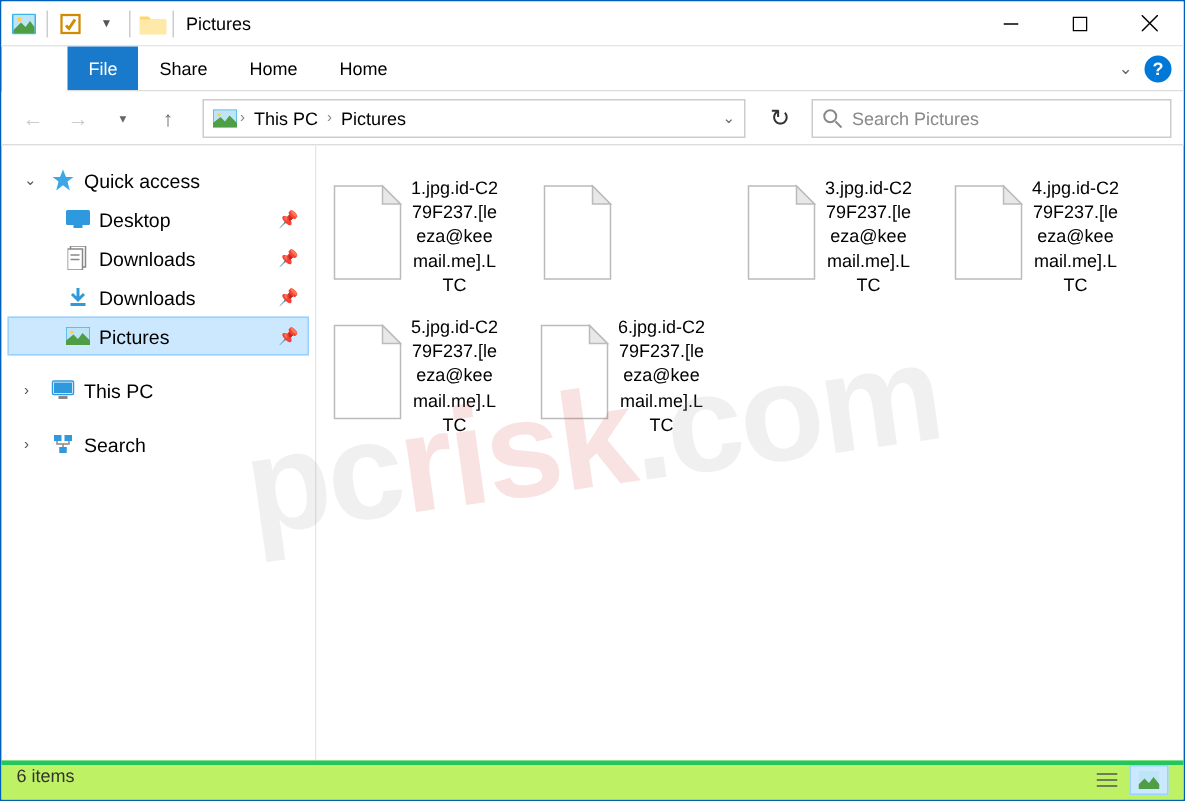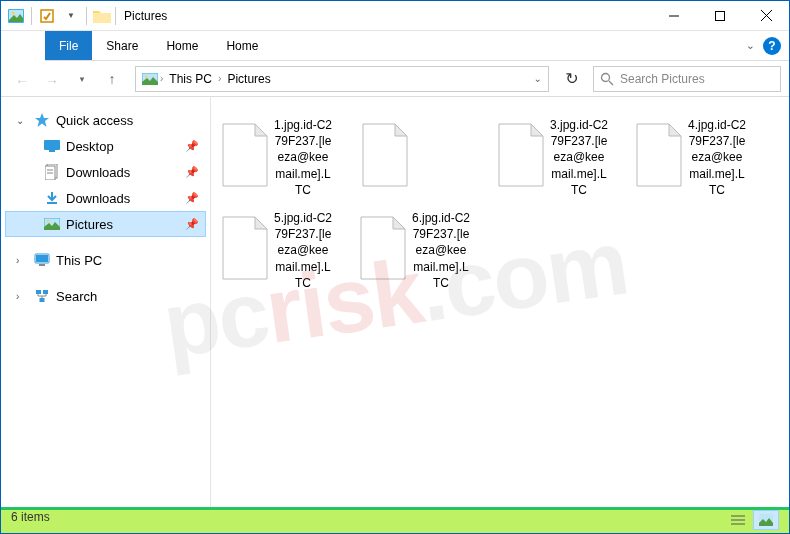--- a/index.html
+++ b/index.html
@@ -21,21 +21,21 @@
 .help-icon { width: 18px; height: 18px; background: #0078d7; color: #fff; border-radius: 50%; display: flex; align-items: center; justify-content: center; font-size: 12px; font-weight: bold; }
 
 .navbar { height: 36px; background: #fff; display: flex; align-items: center; padding: 0 8px; gap: 4px; border-bottom: 1px solid #ddd; }
 .nav-btn { width: 26px; height: 26px; display: flex; align-items: center; justify-content: center; color: #666; font-size: 14px; }
 .nav-btn.disabled { color: #ccc; }
 .addressbar { flex: 1; border: 1px solid #ccc; height: 26px; display: flex; align-items: center; padding: 0 6px; margin: 0 6px; }
 .addressbar .crumb { font-size: 12px; color: #000; padding: 0 4px; display: flex; align-items: center; gap: 4px; }
 .addressbar .sep { color: #888; font-size: 10px; margin: 0 2px; }
 .addr-drop { margin-left: auto; color: #666; font-size: 10px; }
 .refresh { width: 26px; height: 26px; display: flex; align-items: center; justify-content: center; color: #333; margin-right: 4px; }
-.searchbox { width: 188px; border: 1px solid #ccc; height: 26px; display: flex; align-items: center; padding: 0 6px; color: #888; font-size: 12px; gap: 6px; }
+.searchbox { width: 240px; border: 1px solid #ccc; height: 26px; display: flex; align-items: center; padding: 0 6px; color: #888; font-size: 12px; gap: 6px; }
 
 .body { flex: 1; display: flex; overflow: hidden; }
 .sidebar { width: 210px; background: #fff; border-right: 1px solid #e5e5e5; padding: 10px 4px; overflow-y: auto; }
 .sb-item { display: flex; align-items: center; padding: 4px 6px; font-size: 13px; color: #000; gap: 6px; border: 1px solid transparent; }
 .sb-item.l1 { padding-left: 10px; }
 .sb-item.l2 { padding-left: 38px; }
 .sb-item.selected { background: #cce8ff; border: 1px solid #99d1ff; }
 .sb-expand { width: 12px; color: #555; font-size: 10px; }
 .sb-icon { width: 16px; height: 16px; display: inline-flex; align-items: center; justify-content: center; font-size: 13px; }
 .pin { margin-left: auto; color: #888; font-size: 11px; }

